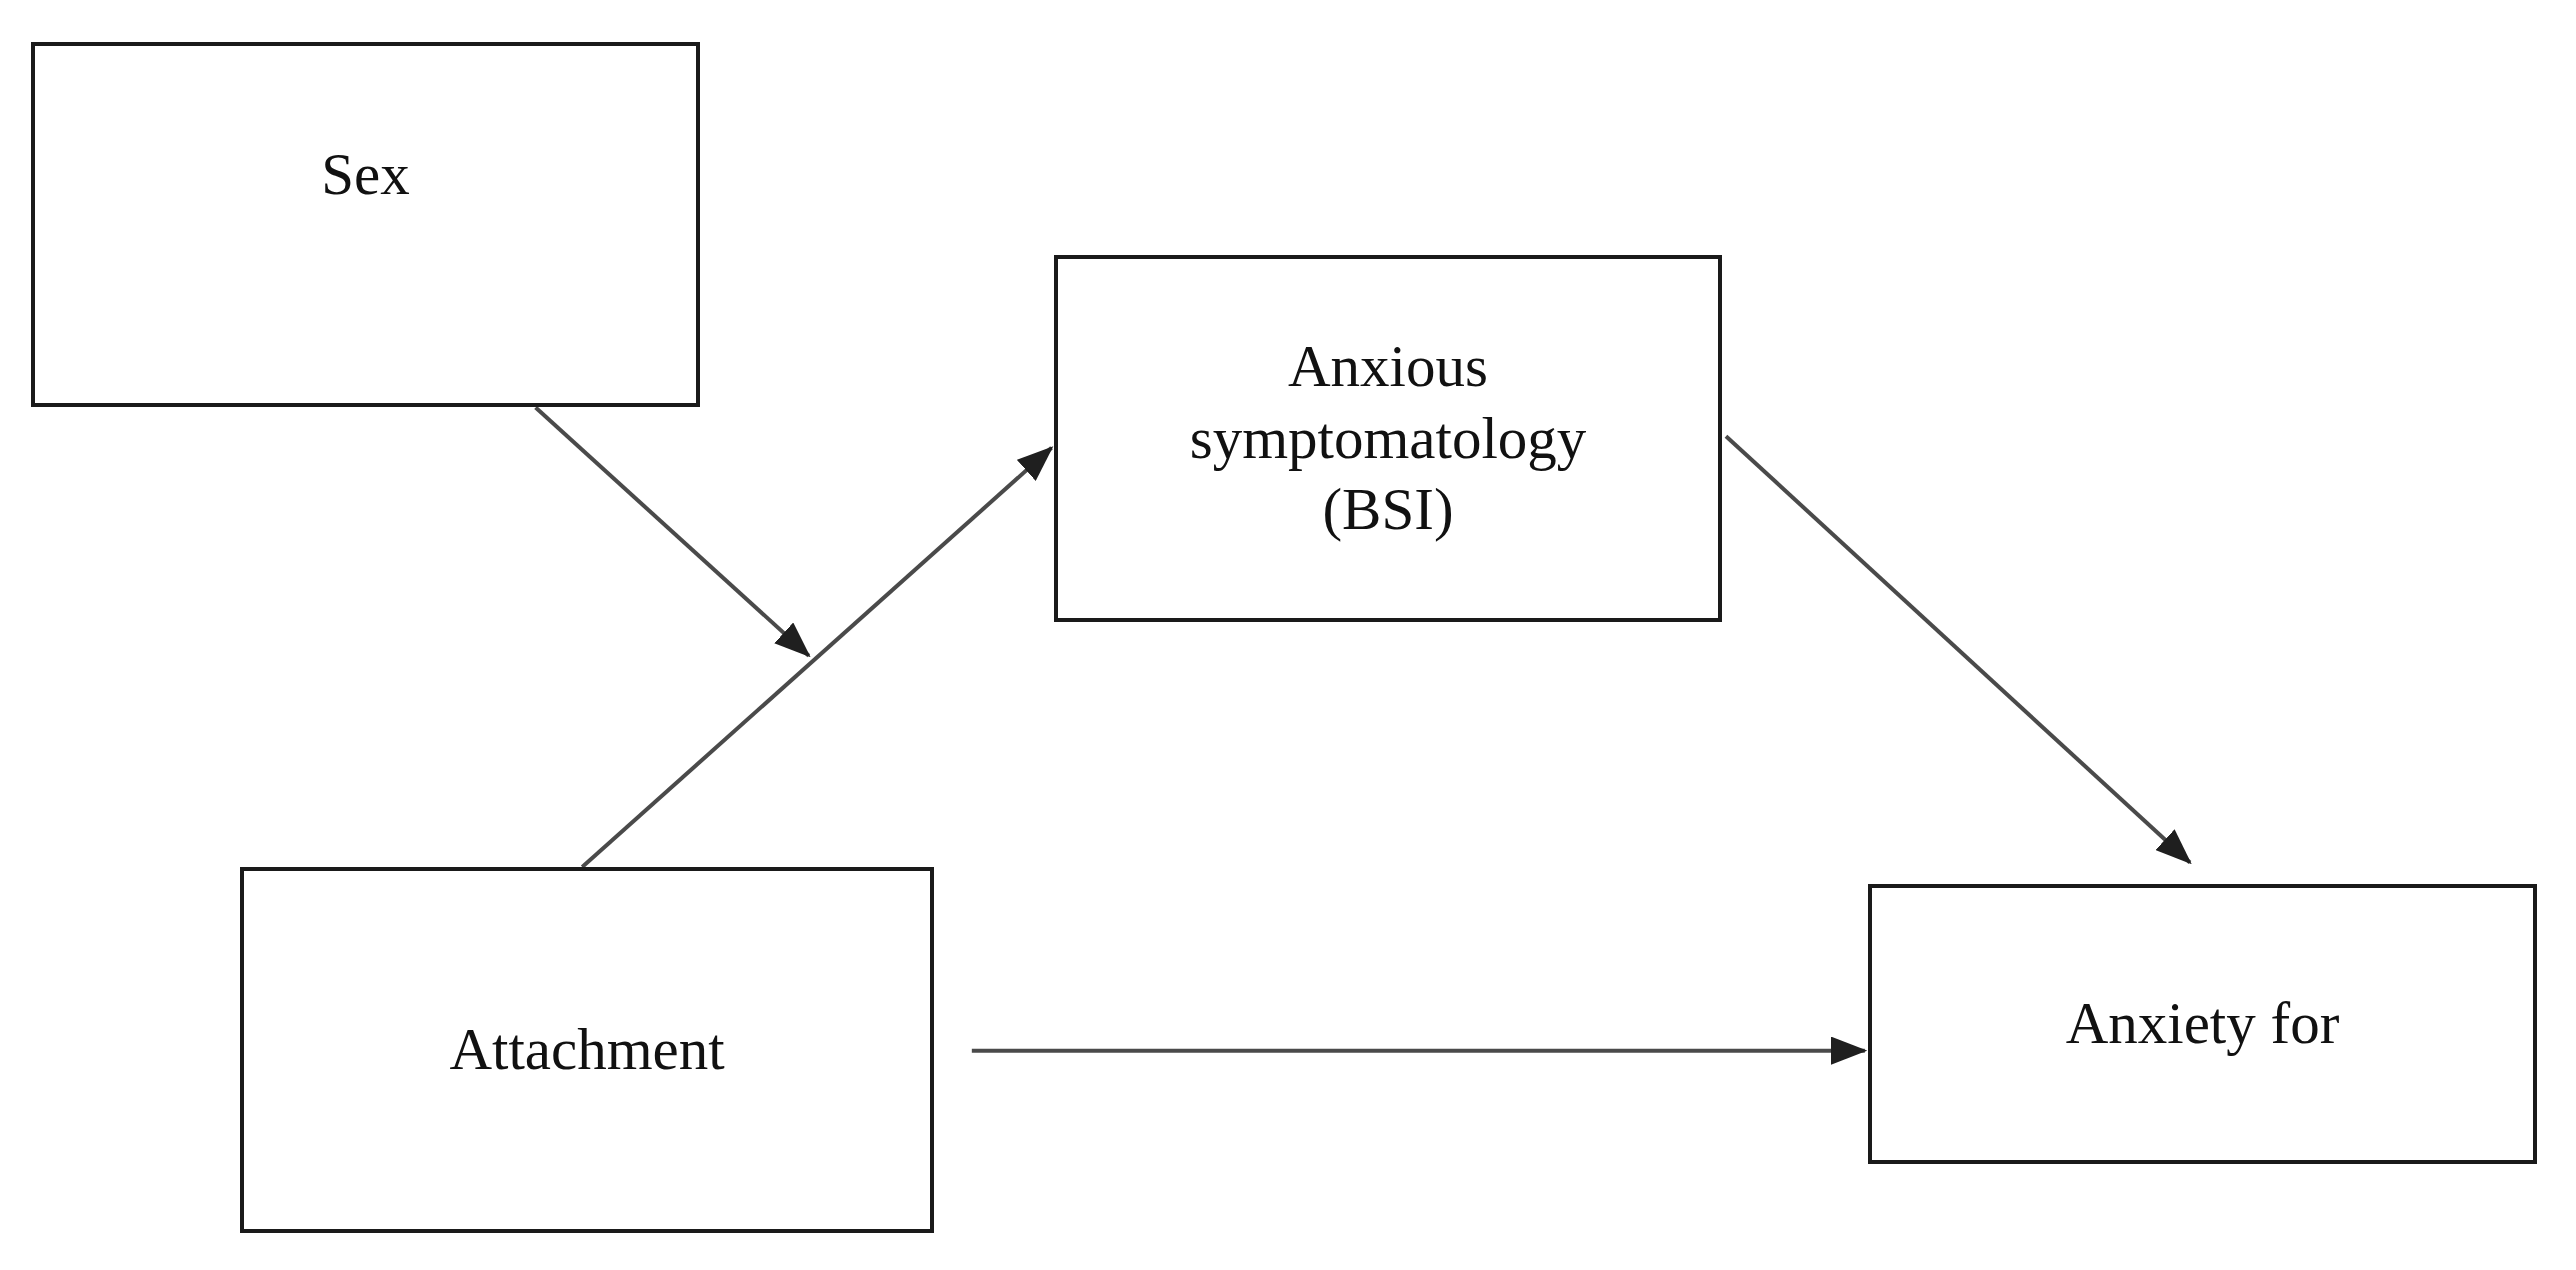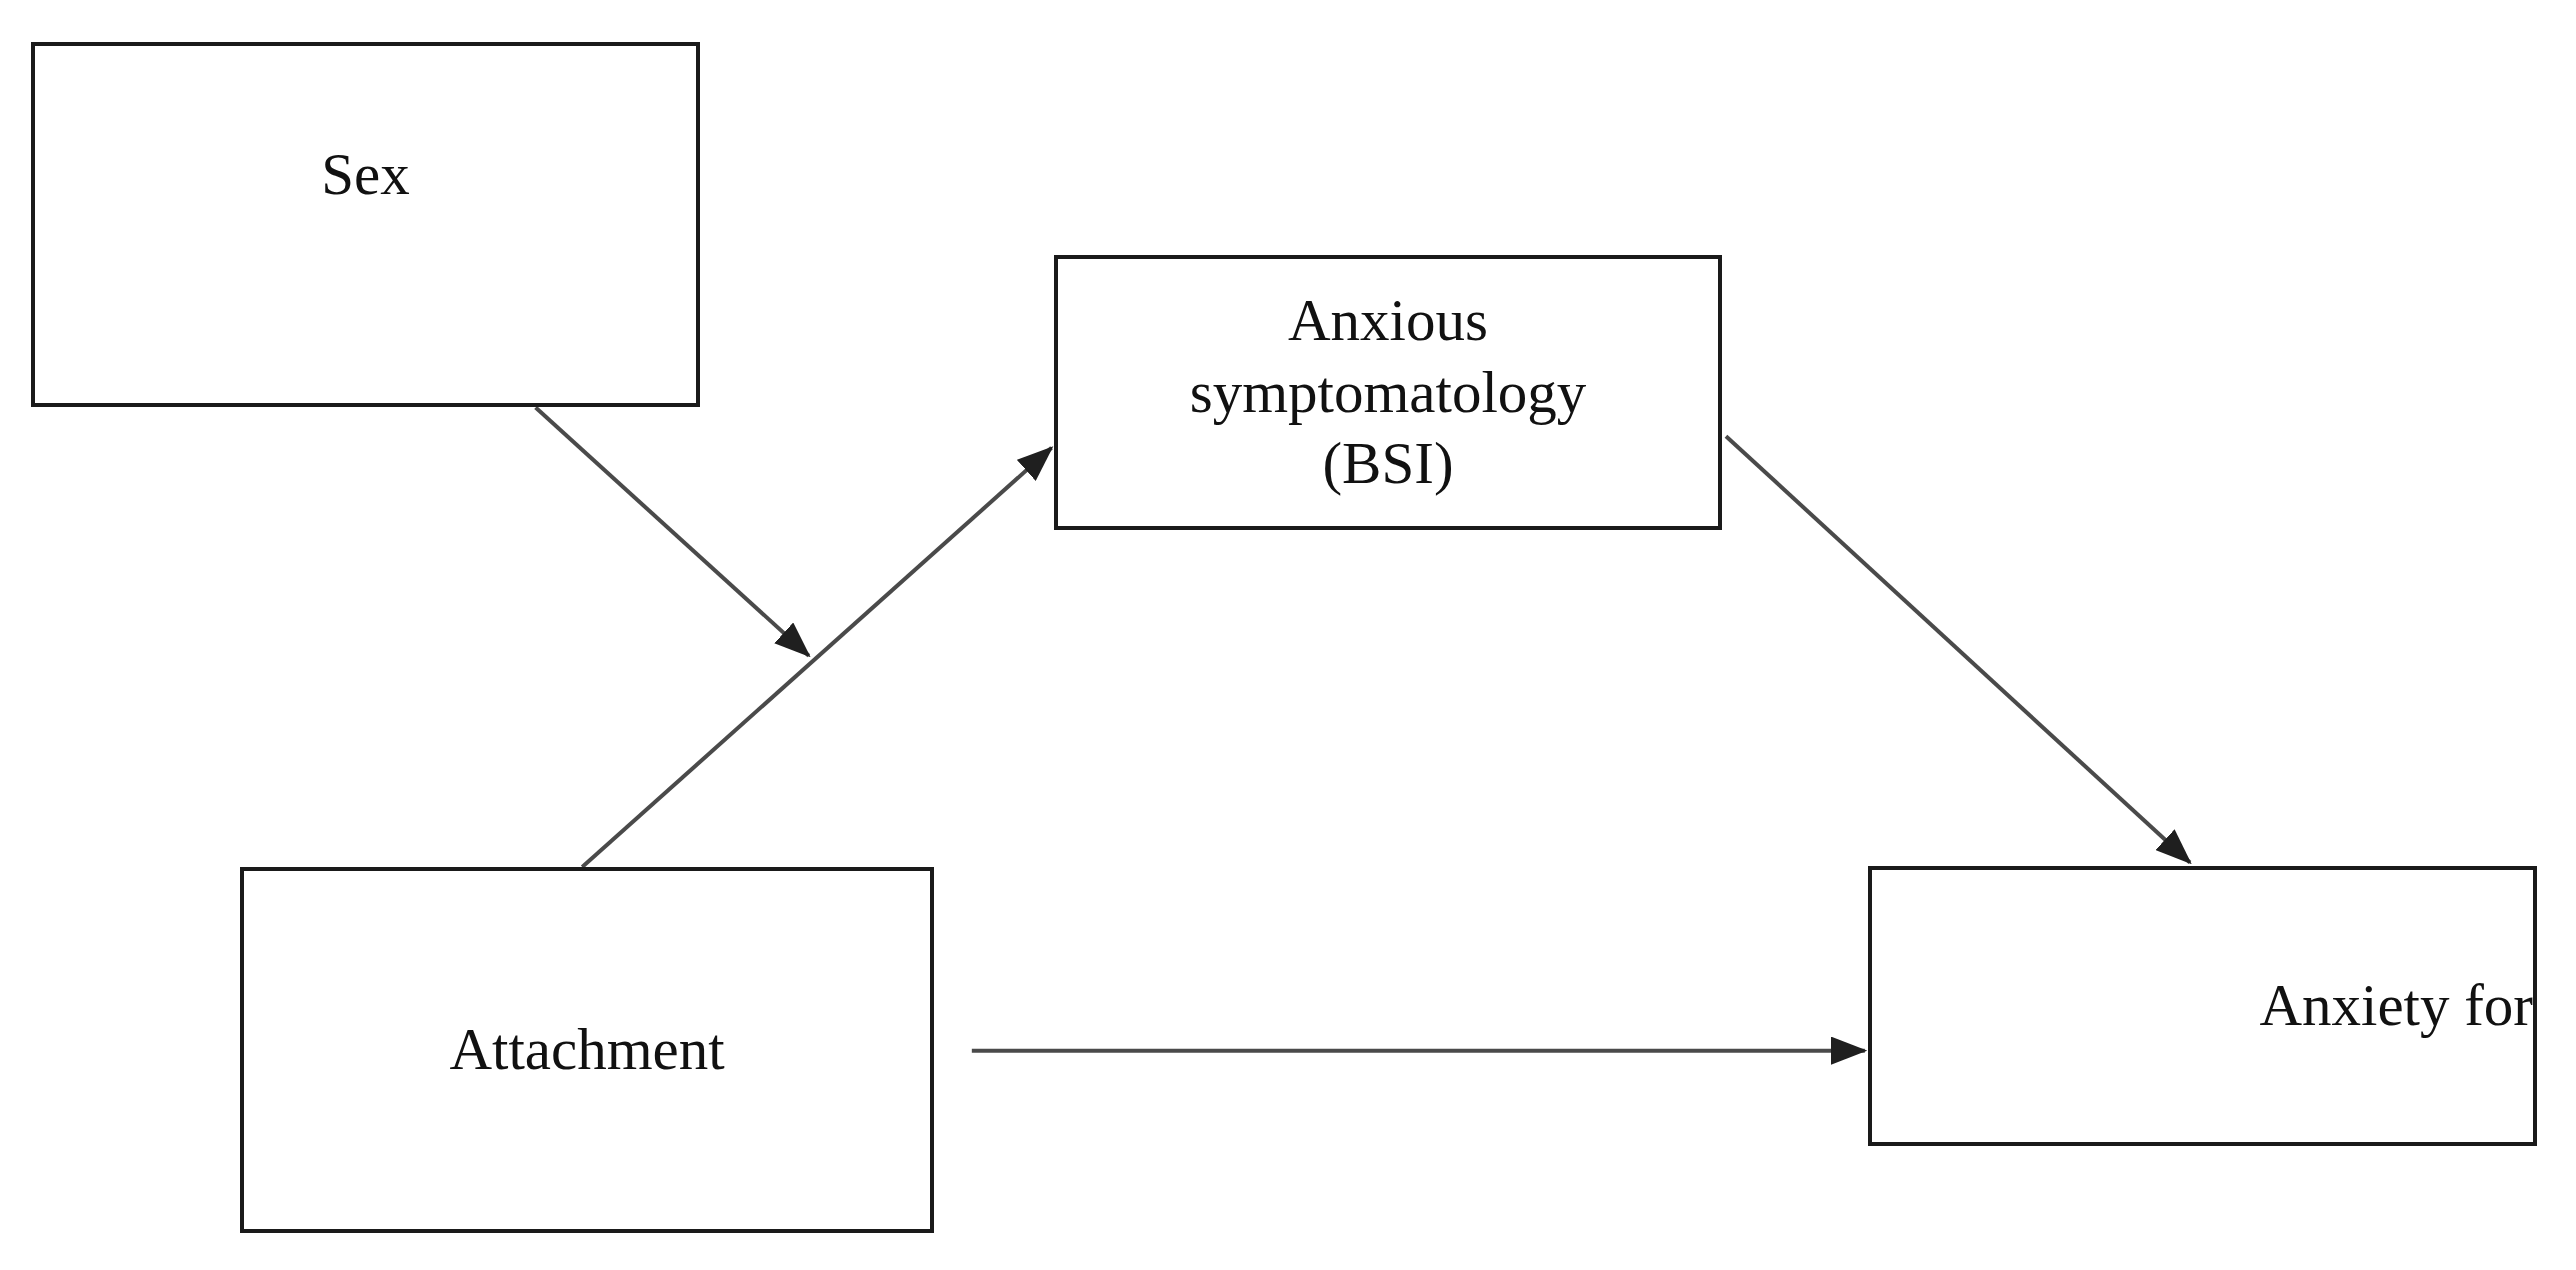--- a/index.html
+++ b/index.html
@@ -74,34 +74,34 @@
 
     <line id="edge-3" stroke="#4a4a4a" stroke-width="4.5" marker-end="url(#arrowhead)" x1="1085" y1="1173" x2="2082" y2="1173"></line>
   </svg>
 
   <div class="node" id="node-sex" style="left: 31px; top: 42px; width: 669px; height: 365px;">
     <span class="stack">
       <span class="line">Sex</span>
     </span>
   </div>
 
-  <div class="node" id="node-bsi" style="left: 1054px; top: 255px; width: 668px; height: 275px;">
+  <div class="node" id="node-bsi" style="left: 1054px; top: 255px; width: 668px; height: 367px;">
     <span class="stack">
       <span class="line">Anxious</span>
       <span class="line">symptomatology</span>
       <span class="line">(BSI)</span>
     </span>
   </div>
 
   <div class="node" id="node-asq" style="left: 240px; top: 867px; width: 694px; height: 366px;">
     <span class="stack">
       <span class="line">Attachment</span>
     </span>
   </div>
 
-  <div class="node" id="node-msq" style="left: 1868px; top: 866px; width: 669px; height: 280px; align-items: flex-end;">
+  <div class="node" id="node-msq" style="left: 1868px; top: 884px; width: 669px; height: 280px;">
     <span class="stack">
       <span class="line">Anxiety for</span>
     </span>
   </div>
 
 </div>
 
 
 </body></html>

